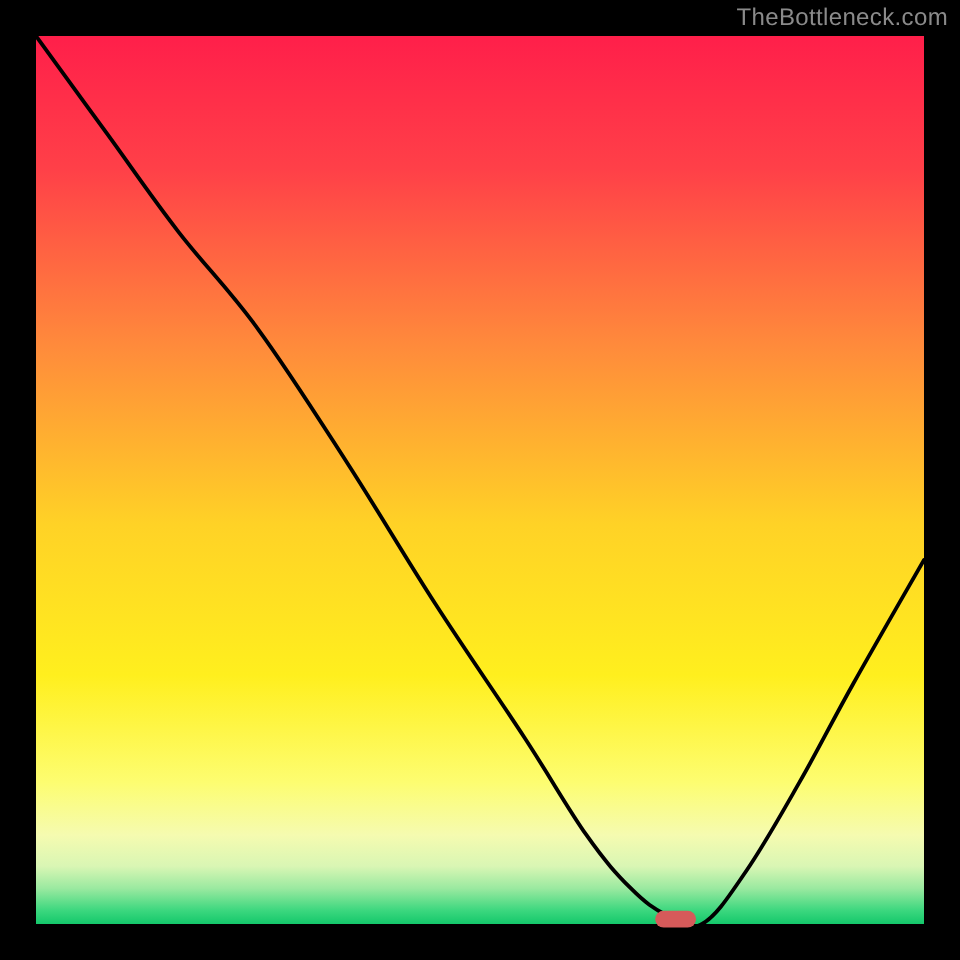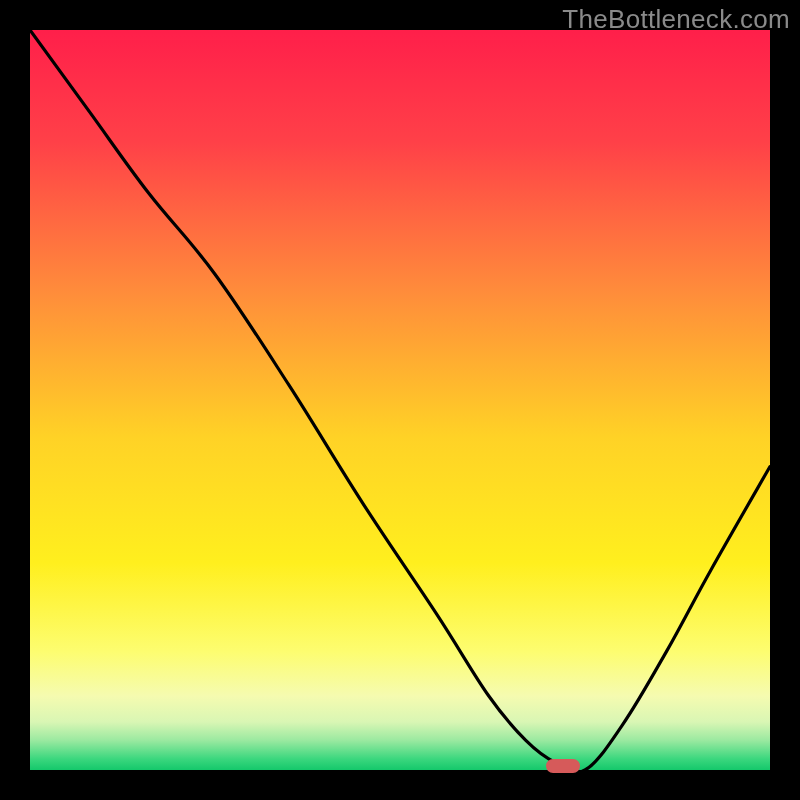--- a/index.html
+++ b/index.html
@@ -14,21 +14,21 @@
   .container {
     position: relative;
     width: 800px;
     height: 800px;
   }
   .watermark {
     position: absolute;
     top: 4px;
     right: 10px;
     color: #8a8a8a;
-    font-size: 26px;
+    font-size: 20px;
     font-weight: 500;
     letter-spacing: 0.3px;
   }
   .plot-area {
     position: absolute;
     left: 30px;
     top: 30px;
     width: 740px;
     height: 740px;
   }

